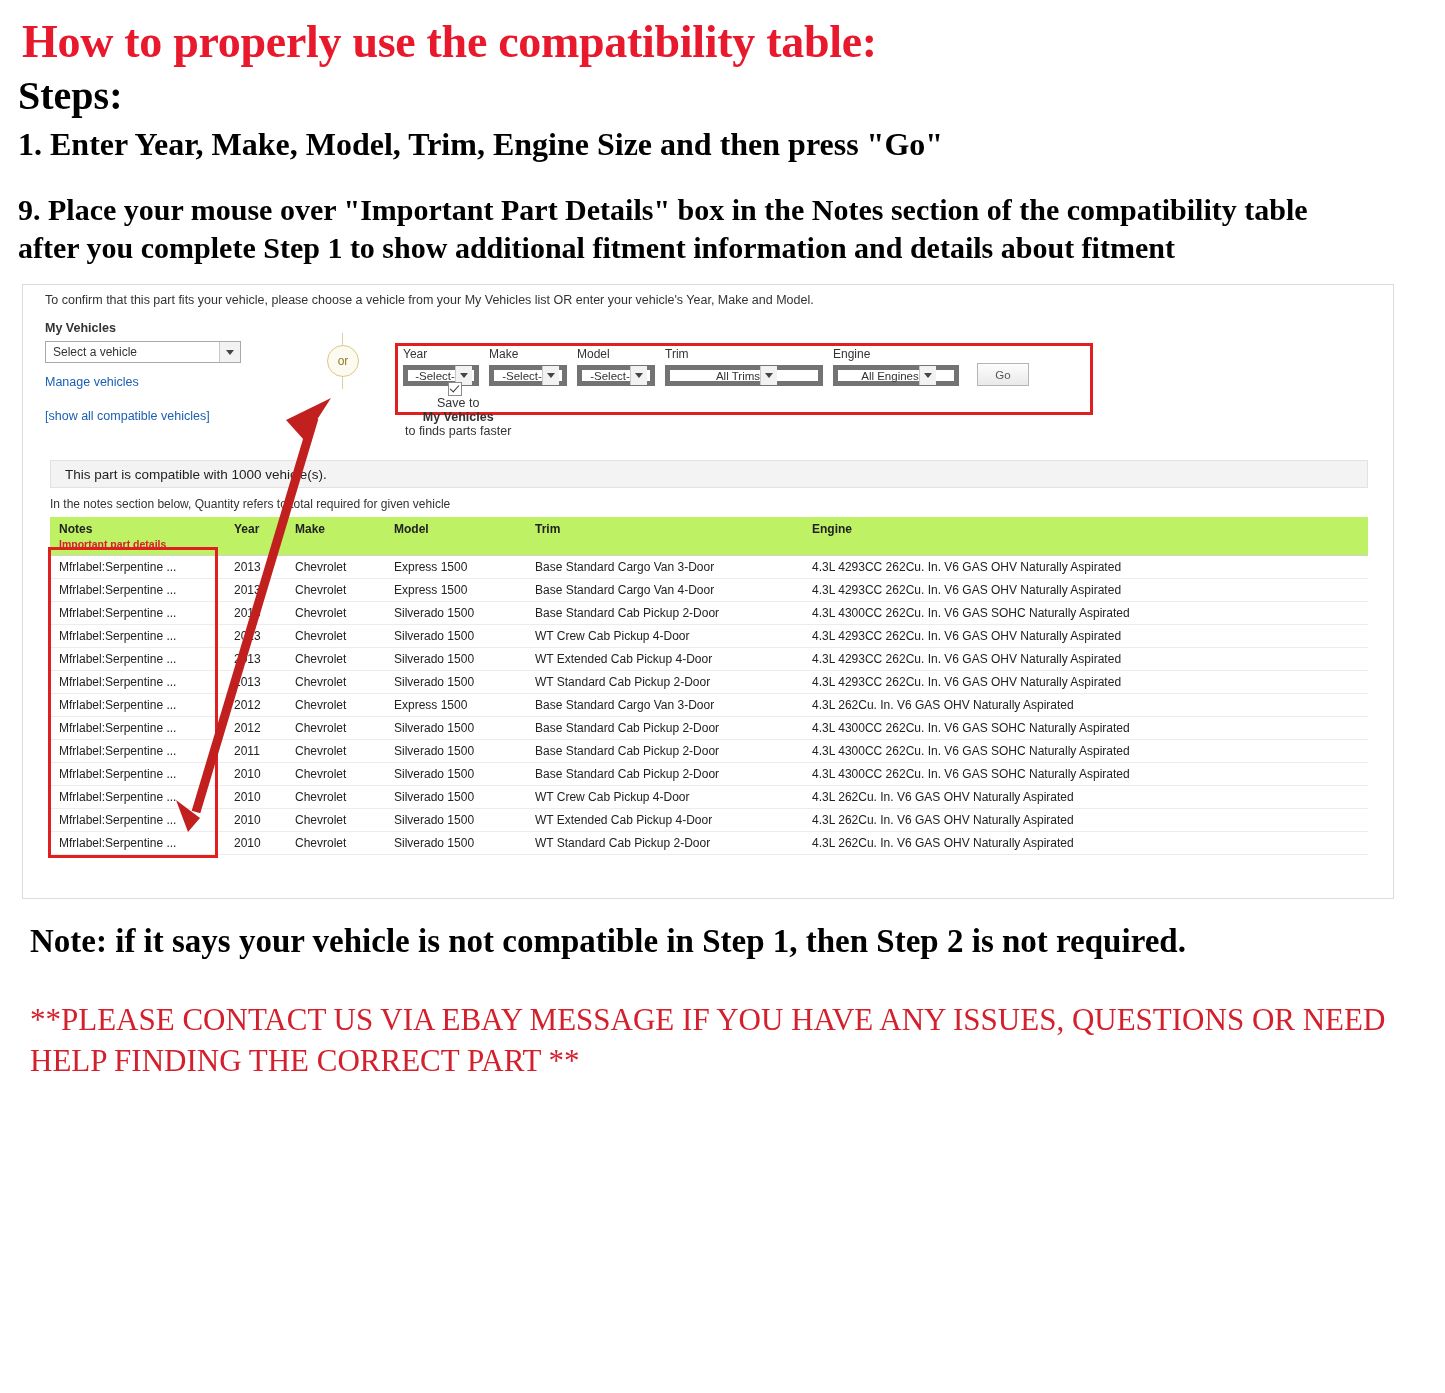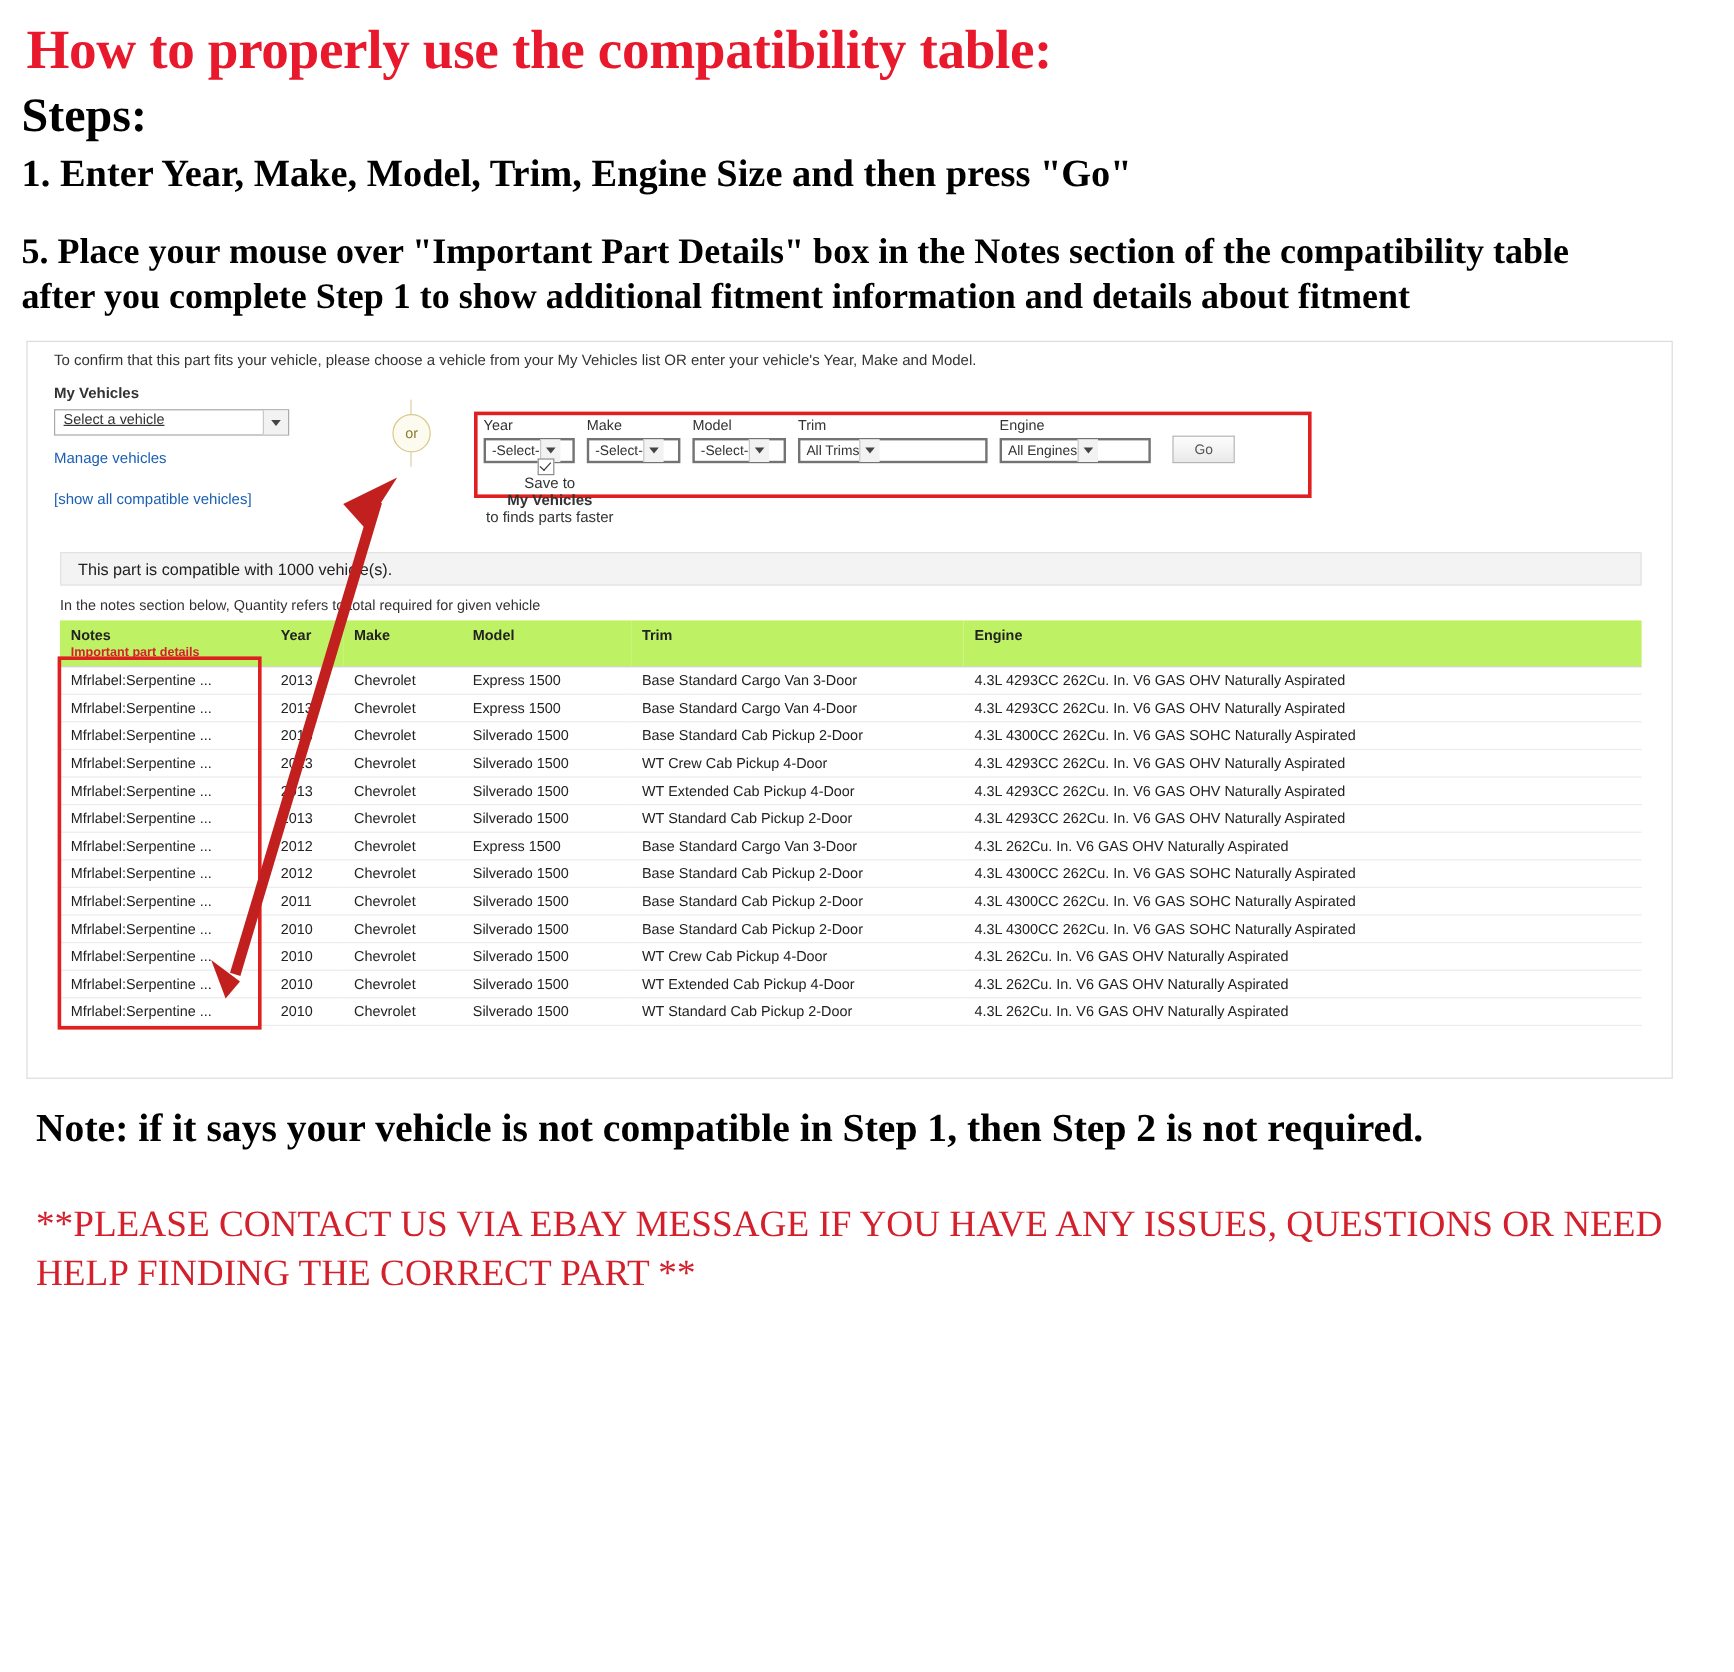--- a/index.html
+++ b/index.html
@@ -98,24 +98,24 @@
     margin-bottom: 6px;
   }
   .select-box {
     width: 196px;
     height: 22px;
     border: 1px solid #a9a9a9;
     background: #fff;
     font-size: 12px;
     color: #333;
     display: flex;
+    align-items: center;
     justify-content: space-between;
     box-sizing: border-box;
     padding: 0 0 0 7px;
-    text-decoration: underline;
   }
   .select-box .arrow {
     width: 20px;
     height: 20px;
     display: flex;
     align-items: center;
     justify-content: center;
     border-left: 1px solid #c8c8c8;
     background: #f2f2f2;
   }
@@ -175,27 +175,27 @@
     gap: 10px;
   }
   .field-label {
     font-size: 12px;
     color: #333;
     margin-bottom: 4px;
     display: block;
   }
   .mini-select {
     height: 21px;
-    border: 2px solid #737373;
+    border: 5px solid #737373;
     background: #fff;
     font-size: 11.5px;
     color: #333;
     display: flex;
     align-items: center;
-    justify-content: flex-start;
+    justify-content: center;
     box-sizing: border-box;
     padding-left: 5px;
   }
   .mini-select .arrow {
     width: 16px; height: 19px;
     background: #f2f2f2;
     border-left: 1px solid #c8c8c8;
     display: flex; align-items: center; justify-content: center;
   }
   .w-year { width: 76px; }
@@ -340,21 +340,21 @@
   }
 </style>
 </head>
 <body>
 
 <div class="page">
 
   <h1 class="title-red">How to properly use the compatibility table:</h1>
   <div class="steps-label">Steps:</div>
   <div class="step-line">1. Enter Year, Make, Model, Trim, Engine Size and then press "Go"</div>
-  <div class="step-2">5. Place your mouse over "Important Part Details" box in the Notes section of the compatibility table after you complete Step 1 to show additional fitment information and details about fitment</div>
+  <div class="step-2">9. Place your mouse over "Important Part Details" box in the Notes section of the compatibility table after you complete Step 1 to show additional fitment information and details about fitment</div>
 
   <div class="panel">
 
     <div class="panel-sub">To confirm that this part fits your vehicle, please choose a vehicle from your My Vehicles list OR enter your vehicle's Year, Make and Model.</div>
 
     <div class="fit-row">
       <div class="myveh">
         <div class="myveh-label">My Vehicles</div>
         <div class="select-box">
           <span>Select a vehicle</span>

